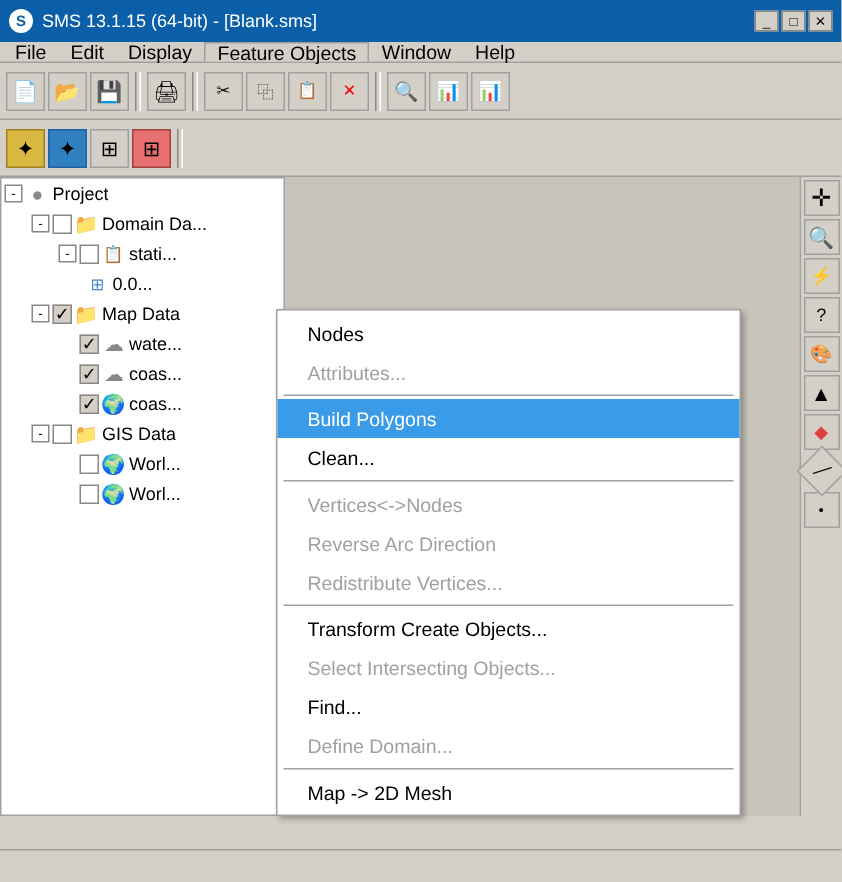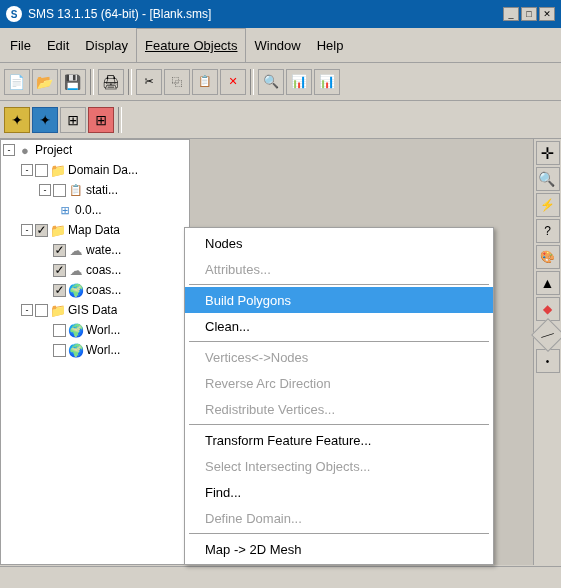--- a/index.html
+++ b/index.html
@@ -47,21 +47,21 @@
       background: #d4d0c8;
       border: 1px solid #888;
       font-size: 9px;
       display: flex; align-items: center; justify-content: center;
       cursor: pointer;
       color: #000;
     }
 
     
     .menu-bar {
-      height: 35px;
+      height: 14px;
       background: #d4d0c8;
       display: flex;
       align-items: center;
       border-bottom: 1px solid #a0a0a0;
       padding: 0 2px;
     }
     .menu-item {
       padding: 2px 8px;
       font-size: 13px;
       cursor: pointer;
@@ -240,21 +240,21 @@
     <div class="title-btn">_</div>
     <div class="title-btn">□</div>
     <div class="title-btn">✕</div>
   </div>
 </div>
 
 <div class="menu-bar">
   <div class="menu-item">File</div>
   <div class="menu-item">Edit</div>
   <div class="menu-item">Display</div>
-  <div class="menu-item active" style="color:#000; background:#d4d0c8; position:relative;text-decoration:underline;">Feature Objects</div>
+  <div class="menu-item active" style="color:#000; background:#d4d0c8; position:relative;">Feature Objects</div>
   <div class="menu-item">Window</div>
   <div class="menu-item">Help</div>
 </div>
 
 <div class="toolbar">
   <div class="tb-btn">📄</div>
   <div class="tb-btn">📂</div>
   <div class="tb-btn">💾</div>
   <div class="tb-sep"></div>
   <div class="tb-btn">🖨</div>
@@ -394,21 +394,21 @@
       <div class="dd-item">Nodes</div>
       <div class="dd-item disabled">Attributes...</div>
       <div class="dd-separator"></div>
       <div class="dd-item selected">Build Polygons</div>
       <div class="dd-item">Clean...</div>
       <div class="dd-separator"></div>
       <div class="dd-item disabled">Vertices&lt;-&gt;Nodes</div>
       <div class="dd-item disabled">Reverse Arc Direction</div>
       <div class="dd-item disabled">Redistribute Vertices...</div>
       <div class="dd-separator"></div>
-      <div class="dd-item">Transform Feature Feature...</div>
+      <div class="dd-item">Transform Create Objects...</div>
       <div class="dd-item disabled">Select Intersecting Objects...</div>
       <div class="dd-item">Find...</div>
       <div class="dd-item disabled">Define Domain...</div>
       <div class="dd-separator"></div>
       <div class="dd-item">Map -&gt; 2D Mesh</div>
 
     </div>
   </div>
 </div>
 

